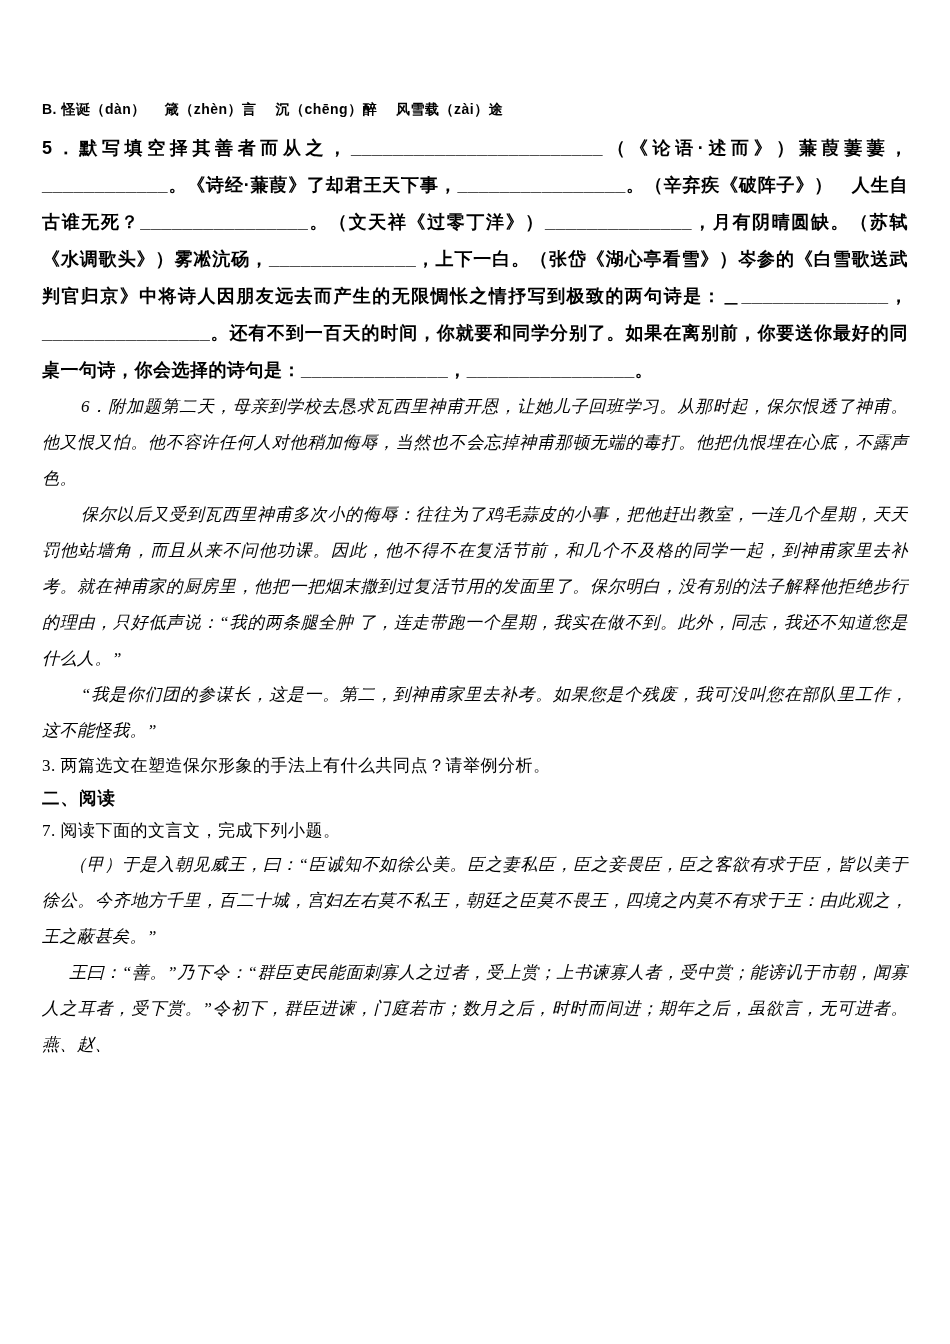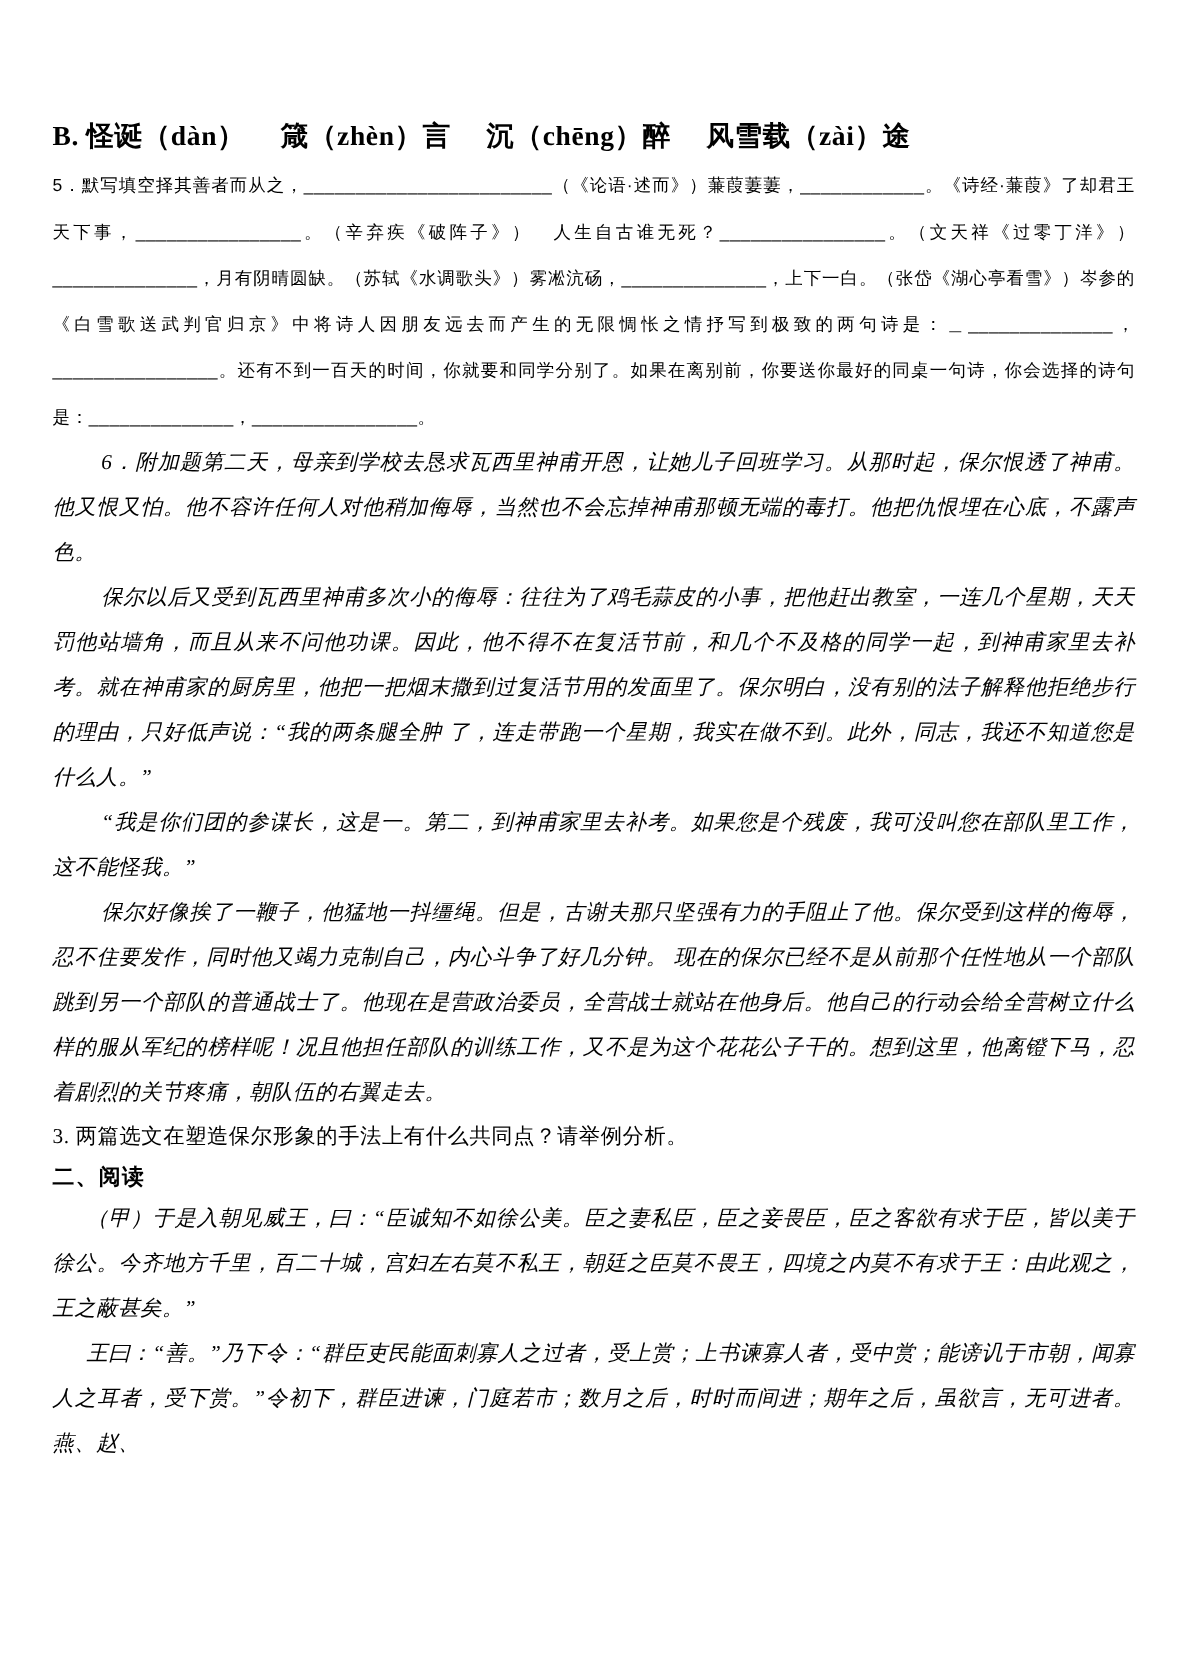--- a/index.html
+++ b/index.html
@@ -11,31 +11,31 @@
     font-family: "Liberation Serif", "DejaVu Serif", serif;
     color: #000000;
   }
   .doc-page {
     width: 950px;
     height: 1344px;
     padding: 88px 42px 0 42px;
     background: #ffffff;
   }
   .opt-line {
-    font-family: Liberation Serif, serif;
+    font-family: Liberation Sans, sans-serif;
     font-weight: bold;
-    font-size: 22px;
+    font-size: 14px;
     line-height: 42px;
     white-space: nowrap;
     letter-spacing: 0.5px;
   }
   .q5-block {
     font-family: "Liberation Sans", "DejaVu Sans", sans-serif;
-    font-weight: normal;
-    font-size: 14px;
+    font-weight: bold;
+    font-size: 18px;
     line-height: 37px;
     text-align: justify;
     letter-spacing: 0.5px;
   }
   .body-para {
     font-size: 17px;
     line-height: 36px;
     text-align: justify;
     letter-spacing: 0.5px;
     font-style: italic;
@@ -65,23 +65,23 @@
 
 <div class="doc-page">
 
   <div class="opt-line">B. 怪诞（dàn）　 箴（zhèn）言　 沉（chēng）醉　 风雪载（zài）途</div>
 
   <p class="q5-block">5．默写填空择其善者而从之，________________________（《论语·述而》）蒹葭萋萋，____________。《诗经·蒹葭》了却君王天下事，________________。（辛弃疾《破阵子》）　人生自古谁无死？________________。（文天祥《过零丁洋》）______________，月有阴晴圆缺。（苏轼《水调歌头》）雾凇沆砀，______________，上下一白。（张岱《湖心亭看雪》）岑参的《白雪歌送武判官归京》中将诗人因朋友远去而产生的无限惆怅之情抒写到极致的两句诗是：＿______________，________________。还有不到一百天的时间，你就要和同学分别了。如果在离别前，你要送你最好的同桌一句诗，你会选择的诗句是：______________，________________。</p>
 
   <p class="body-para indent">6．附加题第二天，母亲到学校去恳求瓦西里神甫开恩，让她儿子回班学习。从那时起，保尔恨透了神甫。他又恨又怕。他不容许任何人对他稍加侮辱，当然也不会忘掉神甫那顿无端的毒打。他把仇恨埋在心底，不露声色。</p>
   <p class="body-para indent">保尔以后又受到瓦西里神甫多次小的侮辱：往往为了鸡毛蒜皮的小事，把他赶出教室，一连几个星期，天天罚他站墙角，而且从来不问他功课。因此，他不得不在复活节前，和几个不及格的同学一起，到神甫家里去补考。就在神甫家的厨房里，他把一把烟末撒到过复活节用的发面里了。保尔明白，没有别的法子解释他拒绝步行的理由，只好低声说：“我的两条腿全肿 了，连走带跑一个星期，我实在做不到。此外，同志，我还不知道您是什么人。”</p>
   <p class="body-para indent">“我是你们团的参谋长，这是一。第二，到神甫家里去补考。如果您是个残废，我可没叫您在部队里工作，这不能怪我。”</p>
-  <p class="body-para indent">保尔好像挨了一鞭子，他猛地一抖缰绳。但是，古谢夫那只坚强有力的手阻止了他。保尔受到这样的侮辱，忍不住要发作，同时他又竭力克制自己，内心斗争了好几分钟。 现在的保尔已经不是从前那个任性地从一个部队跳到另一个部队的普通战士了。他现在是营政治委员，全营战士就站在他身后。他自己的行动会给全营树立什么样的服从军纪的榜样呢！况且他担任部队的训练工作，又不是为这个花花公子干的。想到这里，他离镫下马，忍着剧烈的关节疼痛，朝队伍的右翼走去。</p>
 
   <p class="sub-q">3. 两篇选文在塑造保尔形象的手法上有什么共同点？请举例分析。</p>
 
   <h2 class="section-heading">二、阅读</h2>
 
+  <p class="q7-intro">7. 阅读下面的文言文，完成下列小题。</p>
 
   <p class="body-para indent-sm">（甲）于是入朝见威王，曰：“臣诚知不如徐公美。臣之妻私臣，臣之妾畏臣，臣之客欲有求于臣，皆以美于徐公。今齐地方千里，百二十城，宫妇左右莫不私王，朝廷之臣莫不畏王，四境之内莫不有求于王：由此观之，王之蔽甚矣。”</p>
   <p class="body-para indent-sm">王曰：“善。”乃下令：“群臣吏民能面刺寡人之过者，受上赏；上书谏寡人者，受中赏；能谤讥于市朝，闻寡人之耳者，受下赏。”令初下，群臣进谏，门庭若市；数月之后，时时而间进；期年之后，虽欲言，无可进者。燕、赵、</p>
 
 </div>
 
 </body></html>

